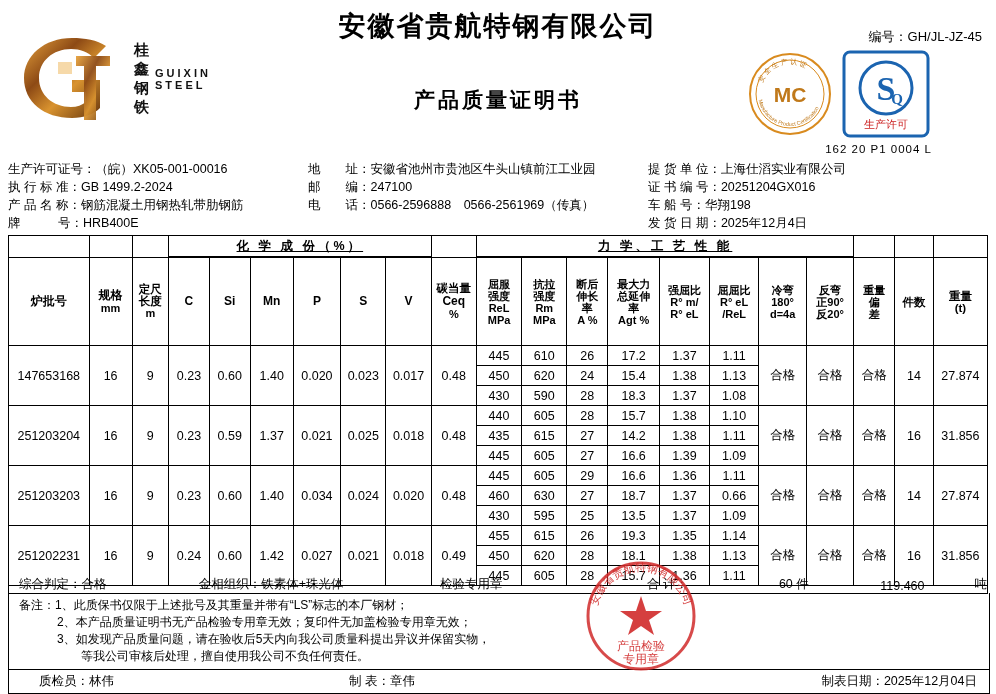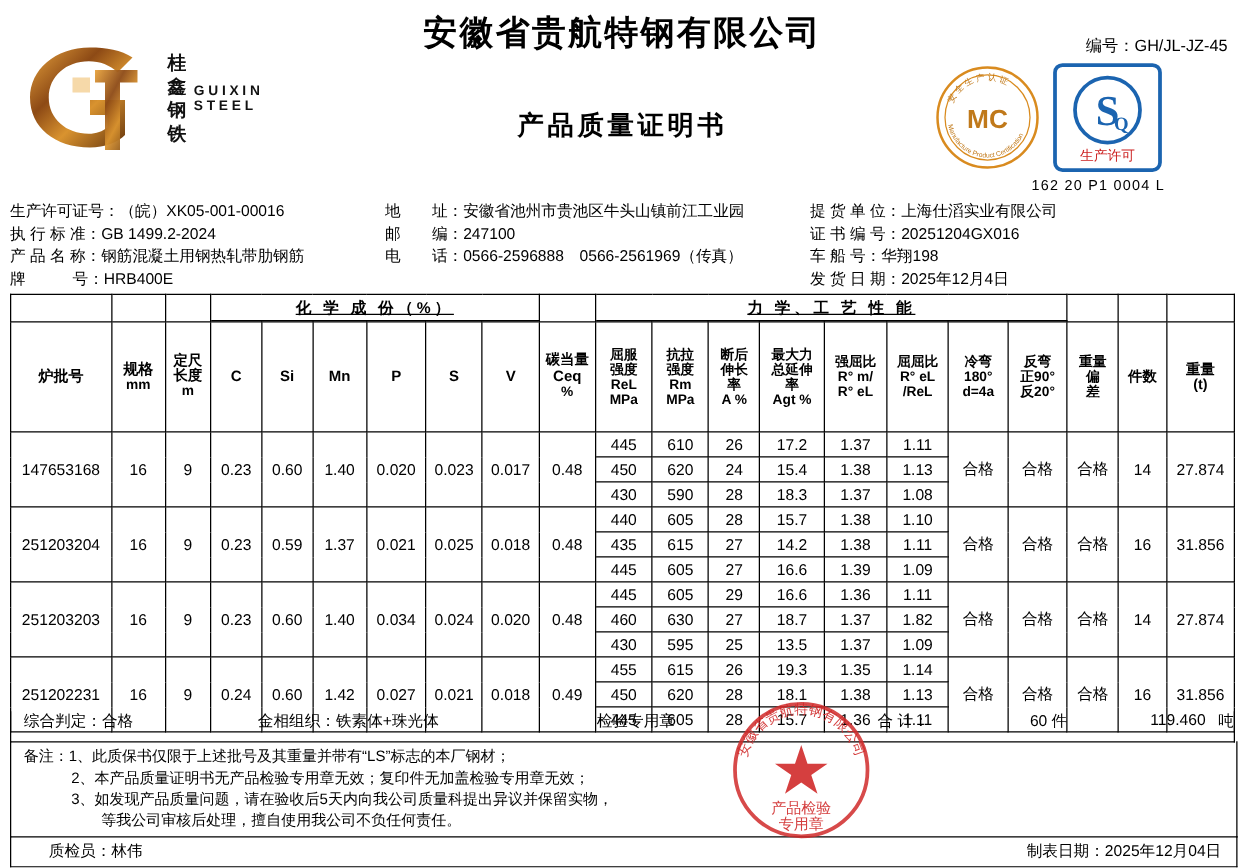--- a/index.html
+++ b/index.html
@@ -77,21 +77,21 @@
   .vhdr{font-weight:bold;font-size:12px;line-height:13px;}
   .grp{font-weight:bold;letter-spacing:3px;font-size:12.5px;height:20px;text-decoration:underline;}
   .datarow td{height:19px;font-size:12.5px;}
   .unit{font-size:11px;}
 
   
   .bottomrow{
     position:absolute;left:8px;width:980px;font-size:12.5px;
   }
   .brow{
-    border:1px solid #000;border-top:none;display:flex;align-items:flex-start;height:24px;
+    border:1px solid #000;border-top:none;display:flex;align-items:flex-end;height:24px;gap:40px;
   }
   .brow .c{padding-left:10px;}
   .notes{
     position:absolute;left:8px;width:980px;border:1px solid #000;border-top:none;
     font-size:12px;line-height:17px;padding:4px 0 4px 0;
   }
   .notes .ln{padding-left:10px;white-space:nowrap;}
   .footer{
     position:absolute;left:8px;width:980px;border:1px solid #000;border-top:none;
     height:24px;display:flex;align-items:center;font-size:12.5px;
@@ -376,21 +376,21 @@
         <td rowspan="3">合格</td>
         <td rowspan="3">14</td>
         <td rowspan="3">27.874</td>
       </tr>
       <tr class="datarow">
         <td>460</td>
         <td>630</td>
         <td>27</td>
         <td>18.7</td>
         <td>1.37</td>
-        <td>1.82</td>
+        <td>0.66</td>
       </tr>
       <tr class="datarow">
         <td>430</td>
         <td>595</td>
         <td>25</td>
         <td>13.5</td>
         <td>1.37</td>
         <td>1.09</td>
       </tr>
 
@@ -452,20 +452,21 @@
     <div class="ln">
       <span>备注：</span><span>1、此质保书仅限于上述批号及其重量并带有“LS”标志的本厂钢材；</span>
     </div>
     <div class="ln" style="padding-left:48px">2、本产品质量证明书无产品检验专用章无效；复印件无加盖检验专用章无效；</div>
     <div class="ln" style="padding-left:48px">3、如发现产品质量问题，请在验收后5天内向我公司质量科提出异议并保留实物，</div>
     <div class="ln" style="padding-left:48px">　　等我公司审核后处理，擅自使用我公司不负任何责任。</div>
   </div>
 
   <div class="footer" style="top:669px;">
     <div style="width:300px;padding-left:30px"><span>质检员：</span><span>林伟</span></div>
+    <div style="width:360px;padding-left:10px"><span>制 表：</span><span>章伟</span></div>
     <div style="flex:1;text-align:right;padding-right:12px"><span>制表日期：</span><span>2025年12月04日</span></div>
   </div>
 
   <div class="stamp">
     <svg width="112" height="112" viewBox="0 0 112 112">
       <circle cx="56" cy="56" r="53" fill="none" stroke="#d02a2a" stroke-width="3" opacity="0.85"></circle>
       <path id="stampTop" d="M11 56 A45 45 0 0 1 101 56" fill="none"></path>
       <text font-size="11" fill="#d02a2a" opacity="0.9" font-family="DejaVu Sans, sans-serif">
         <textPath href="#stampTop" startOffset="7%">安徽省贵航特钢有限公司</textPath>
       </text>

